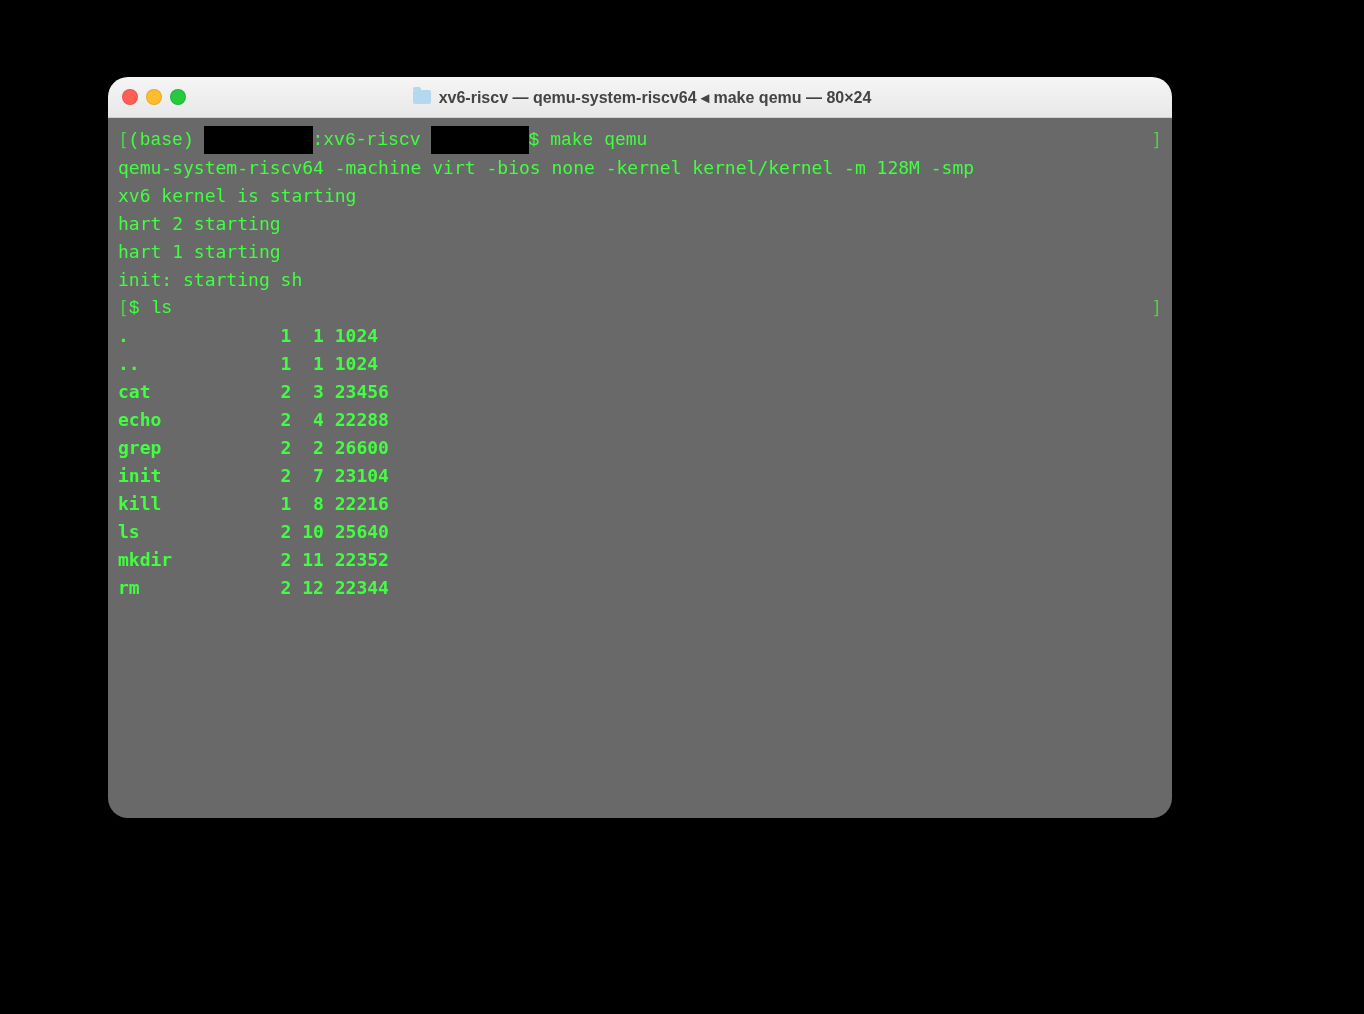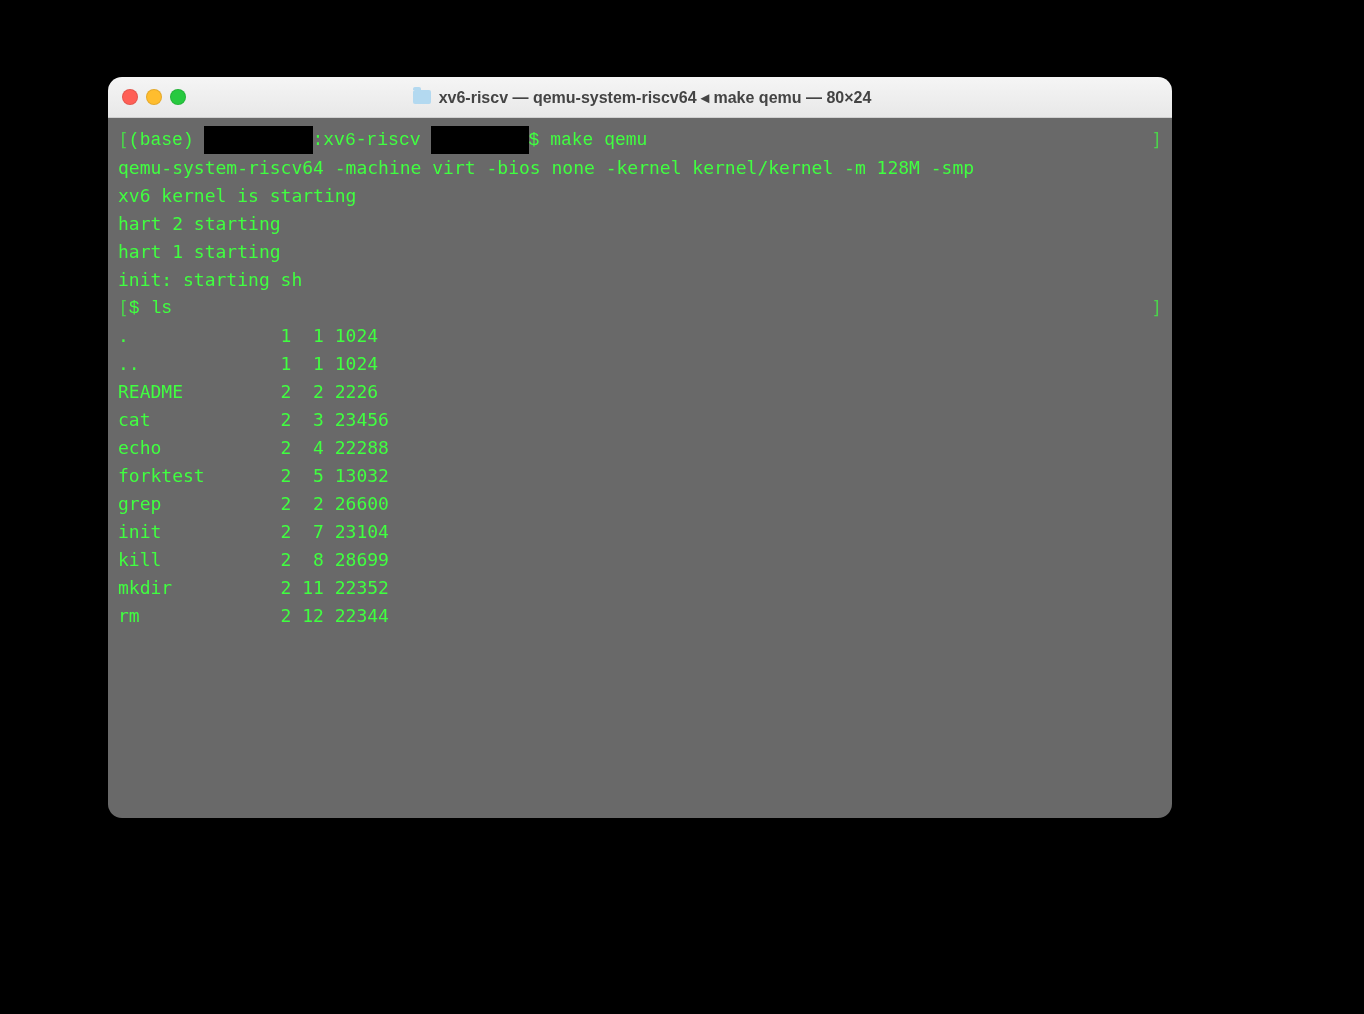--- a/index.html
+++ b/index.html
@@ -9,21 +9,21 @@
       width: 1364px;
       height: 1014px;
       font-family: "SF Mono", "Menlo", "Monaco", monospace;
       position: relative;
     }
     .window {
       position: absolute;
       left: 108px;
       top: 77px;
       width: 1064px;
-      border-radius: 14px;
+      border-radius: 20px;
       overflow: hidden;
       box-shadow: 0 20px 60px rgba(0,0,0,0.5);
     }
     .titlebar {
       height: 40px;
       background: linear-gradient(to bottom, #f5f5f5, #e8e8e8);
       display: flex;
       align-items: center;
       padding: 0 14px;
       border-bottom: 1px solid #d0d0d0;
@@ -101,21 +101,21 @@
       font-family: Liberation Mono, monospace;
     }
     .right-bracket {
       color: #40ff40;
       opacity: 0.7;
     }
     .ls-row {
       color: #40ff40;
       font-size: 18px;
       line-height: 28px;
-      font-weight: 400;
+      font-weight: 700;
       white-space: pre;
     }
   </style>
 </head>
 <body>
 
 <div class="window">
   <div class="titlebar">
     <div class="traffic-lights">
       <div class="traffic-light tl-close"></div>
@@ -141,25 +141,24 @@
     <div class="term-line">hart 1 starting</div>
     <div class="term-line">init: starting sh</div>
 
     <div class="term-line prompt-line">
       <span class="bracket">[</span><span class="prompt-content"><span>$ </span><span>ls</span></span><span class="right-bracket">]</span>
     </div>
 
     <div id="ls-output">
         <div class="ls-row">.              1  1 1024</div>
         <div class="ls-row">..             1  1 1024</div>
-        <div class="ls-row">README         2  2 2226</div>
         <div class="ls-row">cat            2  3 23456</div>
         <div class="ls-row">echo           2  4 22288</div>
-        <div class="ls-row">forktest       2  5 13032</div>
         <div class="ls-row">grep           2  2 26600</div>
         <div class="ls-row">init           2  7 23104</div>
-        <div class="ls-row">kill           2  8 28699</div>
+        <div class="ls-row">kill           1  8 22216</div>
+        <div class="ls-row">ls             2 10 25640</div>
         <div class="ls-row">mkdir          2 11 22352</div>
         <div class="ls-row">rm             2 12 22344</div>
       </div>
 
   </div>
 </div>
 
 </body></html>

